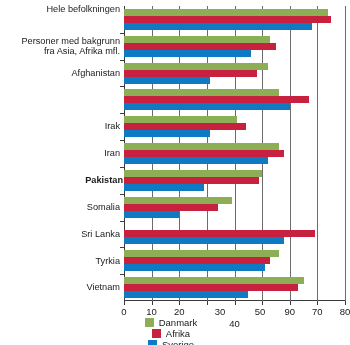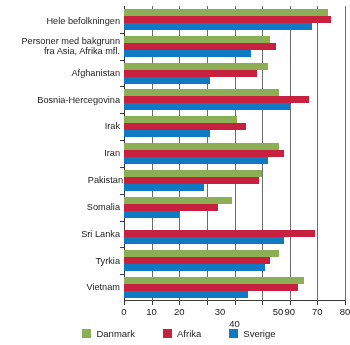--- a/index.html
+++ b/index.html
@@ -116,27 +116,28 @@
     position: absolute;
     left: -4px;
     width: 4px;
     height: 1px;
     background: #3a3a3a;
   }
 
   
   #legend {
     position: absolute;
-    left: 8px;
+    left: 0;
     top: 323px;
     width: 342px;
     height: 20px;
     display: flex;
     justify-content: center;
     align-items: center;
+    flex-direction: column;
   }
   .legend-item {
     display: flex;
     align-items: center;
     margin: 0 14px;
   }
   .legend-swatch {
     width: 9px;
     height: 9px;
     margin-right: 5px;
@@ -149,28 +150,27 @@
     color: #1a1a1a;
     white-space: nowrap;
   }
 </style>
 </head>
 <body>
 
 <div id="chart-root">
 
   <div id="category-labels" style="top: 0px;">
-      <div class="cat-label" style="top: 16px; left: 0px; padding-right: 6px;">Hele befolkningen</div>
+      <div class="cat-label" style="top: 4px; left: 0px; padding-right: 6px;">Hele befolkningen</div>
       <div class="cat-label" style="top: 35.7273px; left: 0px; padding-right: 6px;">Personer med bakgrunn
 fra Asia, Afrika mfl.</div>
       <div class="cat-label" style="top: 67.7955px; left: 0px; padding-right: 6px;">Afghanistan</div>
-      <div class="cat-label" style="top: 94.6136px; left: 0px; padding-right: 6px;">Bosnia-Hercegovina</div>
       <div class="cat-label" style="top: 121.432px; left: 0px; padding-right: 6px;">Irak</div>
       <div class="cat-label" style="top: 148.25px; left: 0px; padding-right: 6px;">Iran</div>
-      <div class="cat-label" style="top: 175.068px; left: 3px; padding-right: 6px;">Pakistan</div>
+      <div class="cat-label" style="top: 175.068px; left: 3px; padding-right: 6px; font-weight: bold;">Pakistan</div>
       <div class="cat-label" style="top: 201.886px; left: 0px; padding-right: 6px;">Somalia</div>
       <div class="cat-label" style="top: 255.523px; left: 0px; padding-right: 6px;">Tyrkia</div>
       <div class="cat-label" style="top: 228.705px; left: 0px; padding-right: 6px;">Sri Lanka</div>
       <div class="cat-label" style="top: 282.341px; left: 0px; padding-right: 6px;">Vietnam</div>
     </div>
 
   <div id="plot-area">
     <div class="axis-left-line"></div>
     <div class="axis-bottom-line"></div>
   <div class="gridline" style="left: 27.625px;"></div>
@@ -252,21 +252,21 @@
       <div class="xtick-label" style="left: 0px;">0</div>
       <div class="xtick" style="left: 27.625px;"></div>
       <div class="xtick-label" style="left: 27.625px;">10</div>
       <div class="xtick" style="left: 55.25px;"></div>
       <div class="xtick-label" style="left: 55.25px;">20</div>
       <div class="xtick" style="left: 82.875px;"></div>
       <div class="xtick-label" style="left: 96px;">30</div>
       <div class="xtick" style="left: 110.5px;"></div>
       <div class="xtick-label" style="left: 110.5px; margin-top: 12px;">40</div>
       <div class="xtick" style="left: 138.125px;"></div>
-      <div class="xtick-label" style="left: 154px;">50</div>
+      <div class="xtick-label" style="left: 136px;">50</div>
       <div class="xtick" style="left: 165.75px;"></div>
       <div class="xtick-label" style="left: 165.75px;">90</div>
       <div class="xtick" style="left: 193.375px;"></div>
       <div class="xtick-label" style="left: 193.375px;">70</div>
       <div class="xtick" style="left: 221px;"></div>
       <div class="xtick-label" style="left: 221px;">80</div>
     </div>
 
   <div id="legend">
       <div class="legend-item">

